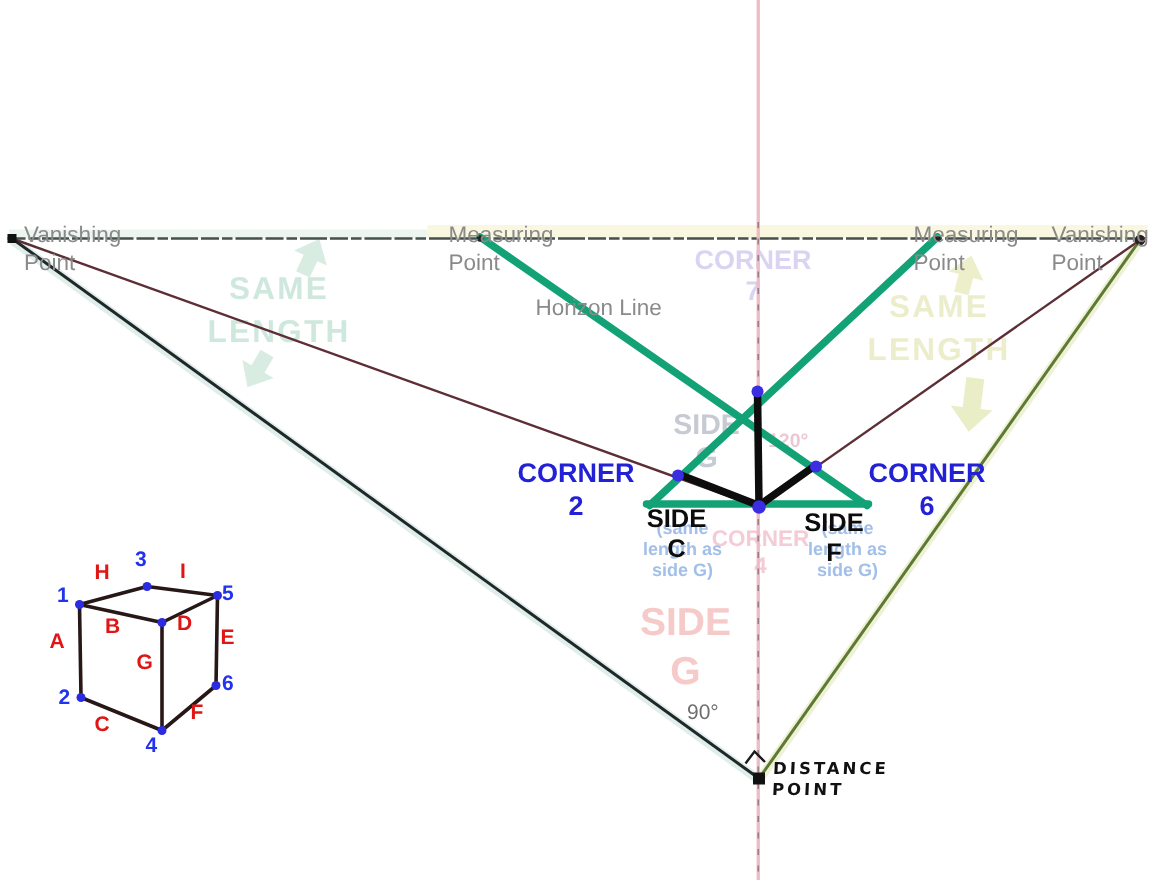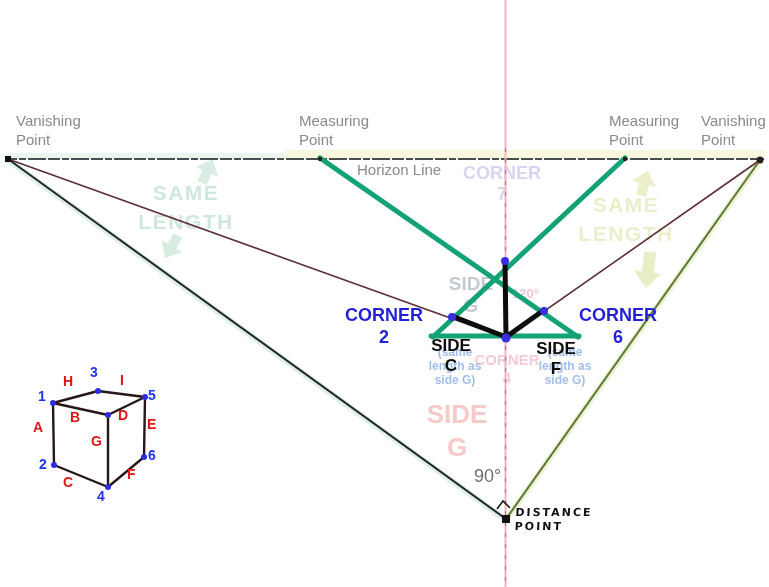--- a/index.html
+++ b/index.html
@@ -3,21 +3,21 @@
 <meta charset="utf-8">
 <style>
   html,body{margin:0;padding:0;background:#fff;}
   #stage{
     position:relative; width:769px; height:587px; overflow:hidden;
     background:#fff; font-family:"Liberation Sans", sans-serif;
   }
   #stage svg{position:absolute; left:0; top:0; z-index:2;}
   .lbl{position:absolute; white-space:pre-line; line-height:1.2;}
   .z1{z-index:1;} .z3{z-index:3;}
-  .gray{color:#8a8a8a; font-size:15px; line-height:19px;}
+  .gray{color:#8a8a8a; font-size:15px; line-height:19px;margin-top:36px;}
   .corner{color:#2321d6; font-weight:bold; font-size:18px; line-height:22px; text-align:center;}
   .side{color:#0c0c0c; font-weight:bold; font-size:17px; line-height:20px; text-align:center;}
   .wm{font-weight:bold; text-align:center;}
   #wm-sl-left{left:127px; top:178px; width:118px; font-size:21px; line-height:29px; letter-spacing:1.5px; color:#cfe8dd;}
   #wm-sl-right{left:567px; top:190px; width:118px; font-size:21px; line-height:29px; letter-spacing:1.5px; color:#eceecb;}
   #wm-c7{left:452px; top:163px; width:100px; font-size:18px; line-height:21px; color:#dad3f1;}
   #wm-sg-small{left:445px; top:273px; width:52px; font-size:19px; line-height:22px; color:#c5cad3;}
   #wm-120{left:512px; top:286px; font-size:13px; color:#ecc8d2; font-weight:bold;}
   #wm-c4{left:466px; top:351px; width:82px; font-size:15px; line-height:18px; color:#f3ccd7;}
   #wm-note-left{left:415px; top:345px; width:80px; font-size:12px; line-height:14px; color:#a2bfe9;}
@@ -25,21 +25,21 @@
   #wm-sg-big{left:417px; top:398px; width:80px; font-size:26px; line-height:33px; color:#f7caca;}
   #vp-left-label{left:16px; top:111px;}
   #mp-left-label{left:299px; top:111px;}
   #mp-right-label{left:609px; top:111px;}
   #vp-right-label{left:701px; top:111px;}
   #horizon-label{left:357px; top:160px;}
   #corner2-label{left:334px; top:304px; width:100px;}
   #corner6-label{left:568px; top:304px; width:100px;}
   #sideC-label{left:423px; top:336px; width:56px;}
   #sideF-label{left:528px; top:339px; width:56px;}
-  #angle90-label{left:474px; top:466px; font-size:18px; color:#6f6f6f;}
+  #angle90-label{left:458px; top:466px; font-size:14px; color:#6f6f6f;}
   #dp-label{left:515px; top:506px; font-size:11px; font-weight:bold; letter-spacing:2px;
             color:#111; line-height:14px; transform:skewX(-3deg); font-family:"DejaVu Sans", sans-serif;}
   .cube-lbl{position:absolute; z-index:3; font-size:14px; font-weight:bold; line-height:14px;}
   .cube-red{color:#e01616;} .cube-blue{color:#2233ee;}
 </style>
 </head>
 <body>
 
 <div id="stage">
 

